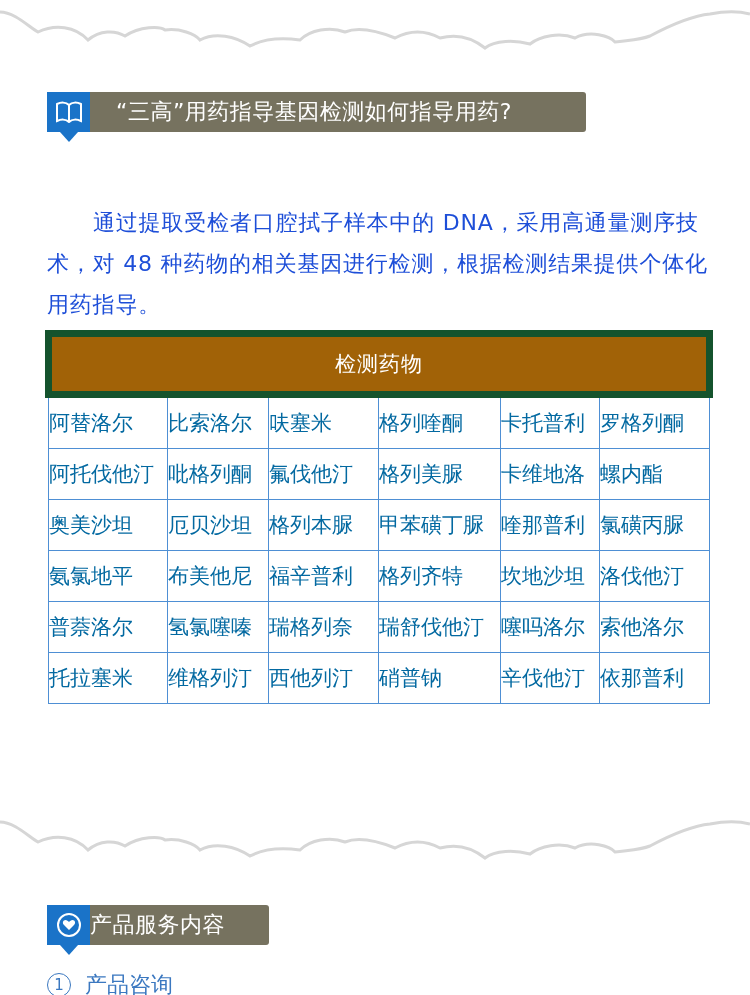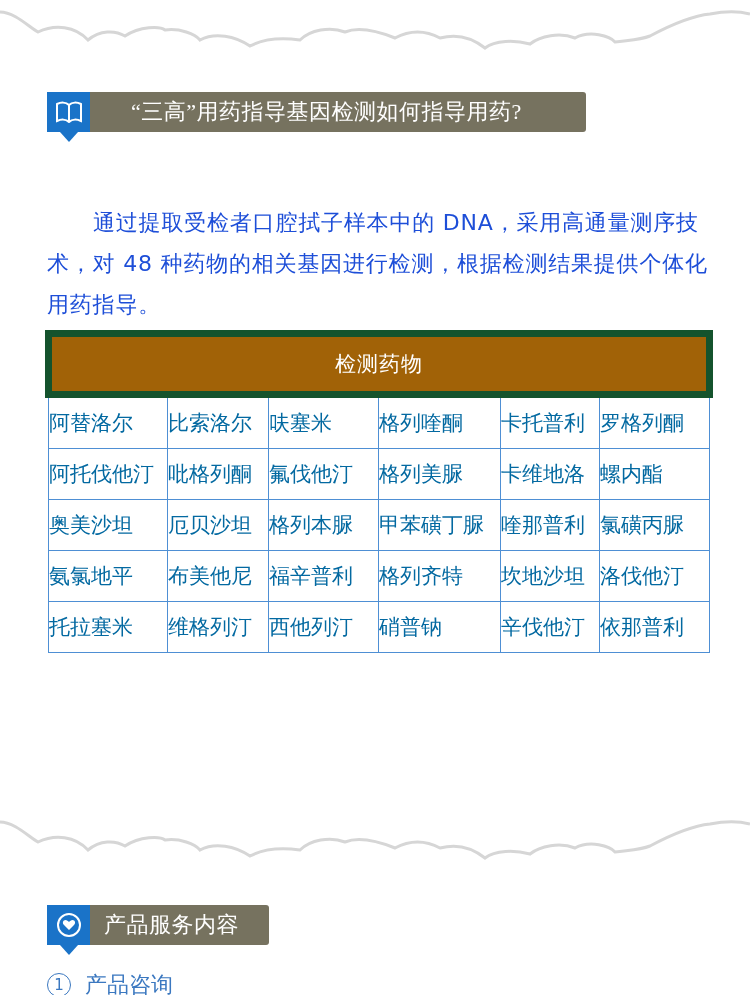--- a/index.html
+++ b/index.html
@@ -25,23 +25,23 @@
     border-left:9px solid transparent; border-right:9px solid transparent;
     border-top:10px solid #1a73c8;
   }
   .section-bar .title-box {
     background:#76725f; color:#ffffff;
     display:flex; align-items:center;
     font-size:22px; letter-spacing:0.5px;
     border-radius:0 3px 3px 0;
   }
   .bar1 { left:47px; top:92px; width:539px; }
-  .bar1 .title-box { flex:1; padding-left:41px;font-family:Liberation Serif, serif; }
+  .bar1 .title-box { flex:1; padding-left:26px; }
   .bar2 { left:47px; top:905px; width:222px; }
-  .bar2 .title-box { flex:1; padding-left:14px; }
+  .bar2 .title-box { flex:1; }
 
   .intro {
     position:absolute; left:47px; top:180px; width:662px;
     font-size:22px; line-height:41px; color:#1d4ed8;
     text-indent:46px; letter-spacing:0.8px;
   }
 
   .drug-table {
     position:absolute; left:45px; top:330px;
     width:661px; border-collapse:collapse;
@@ -128,20 +128,28 @@
     </tr>
     <tr>
       <td>氨氯地平</td>
       <td>布美他尼</td>
       <td>福辛普利</td>
       <td>格列齐特</td>
       <td>坎地沙坦</td>
       <td>洛伐他汀</td>
     </tr>
     <tr>
+      <td>普萘洛尔</td>
+      <td>氢氯噻嗪</td>
+      <td>瑞格列奈</td>
+      <td>瑞舒伐他汀</td>
+      <td>噻吗洛尔</td>
+      <td>索他洛尔</td>
+    </tr>
+    <tr>
       <td>托拉塞米</td>
       <td>维格列汀</td>
       <td>西他列汀</td>
       <td>硝普钠</td>
       <td>辛伐他汀</td>
       <td>依那普利</td>
     </tr>
   </tbody>
 </table>
 

